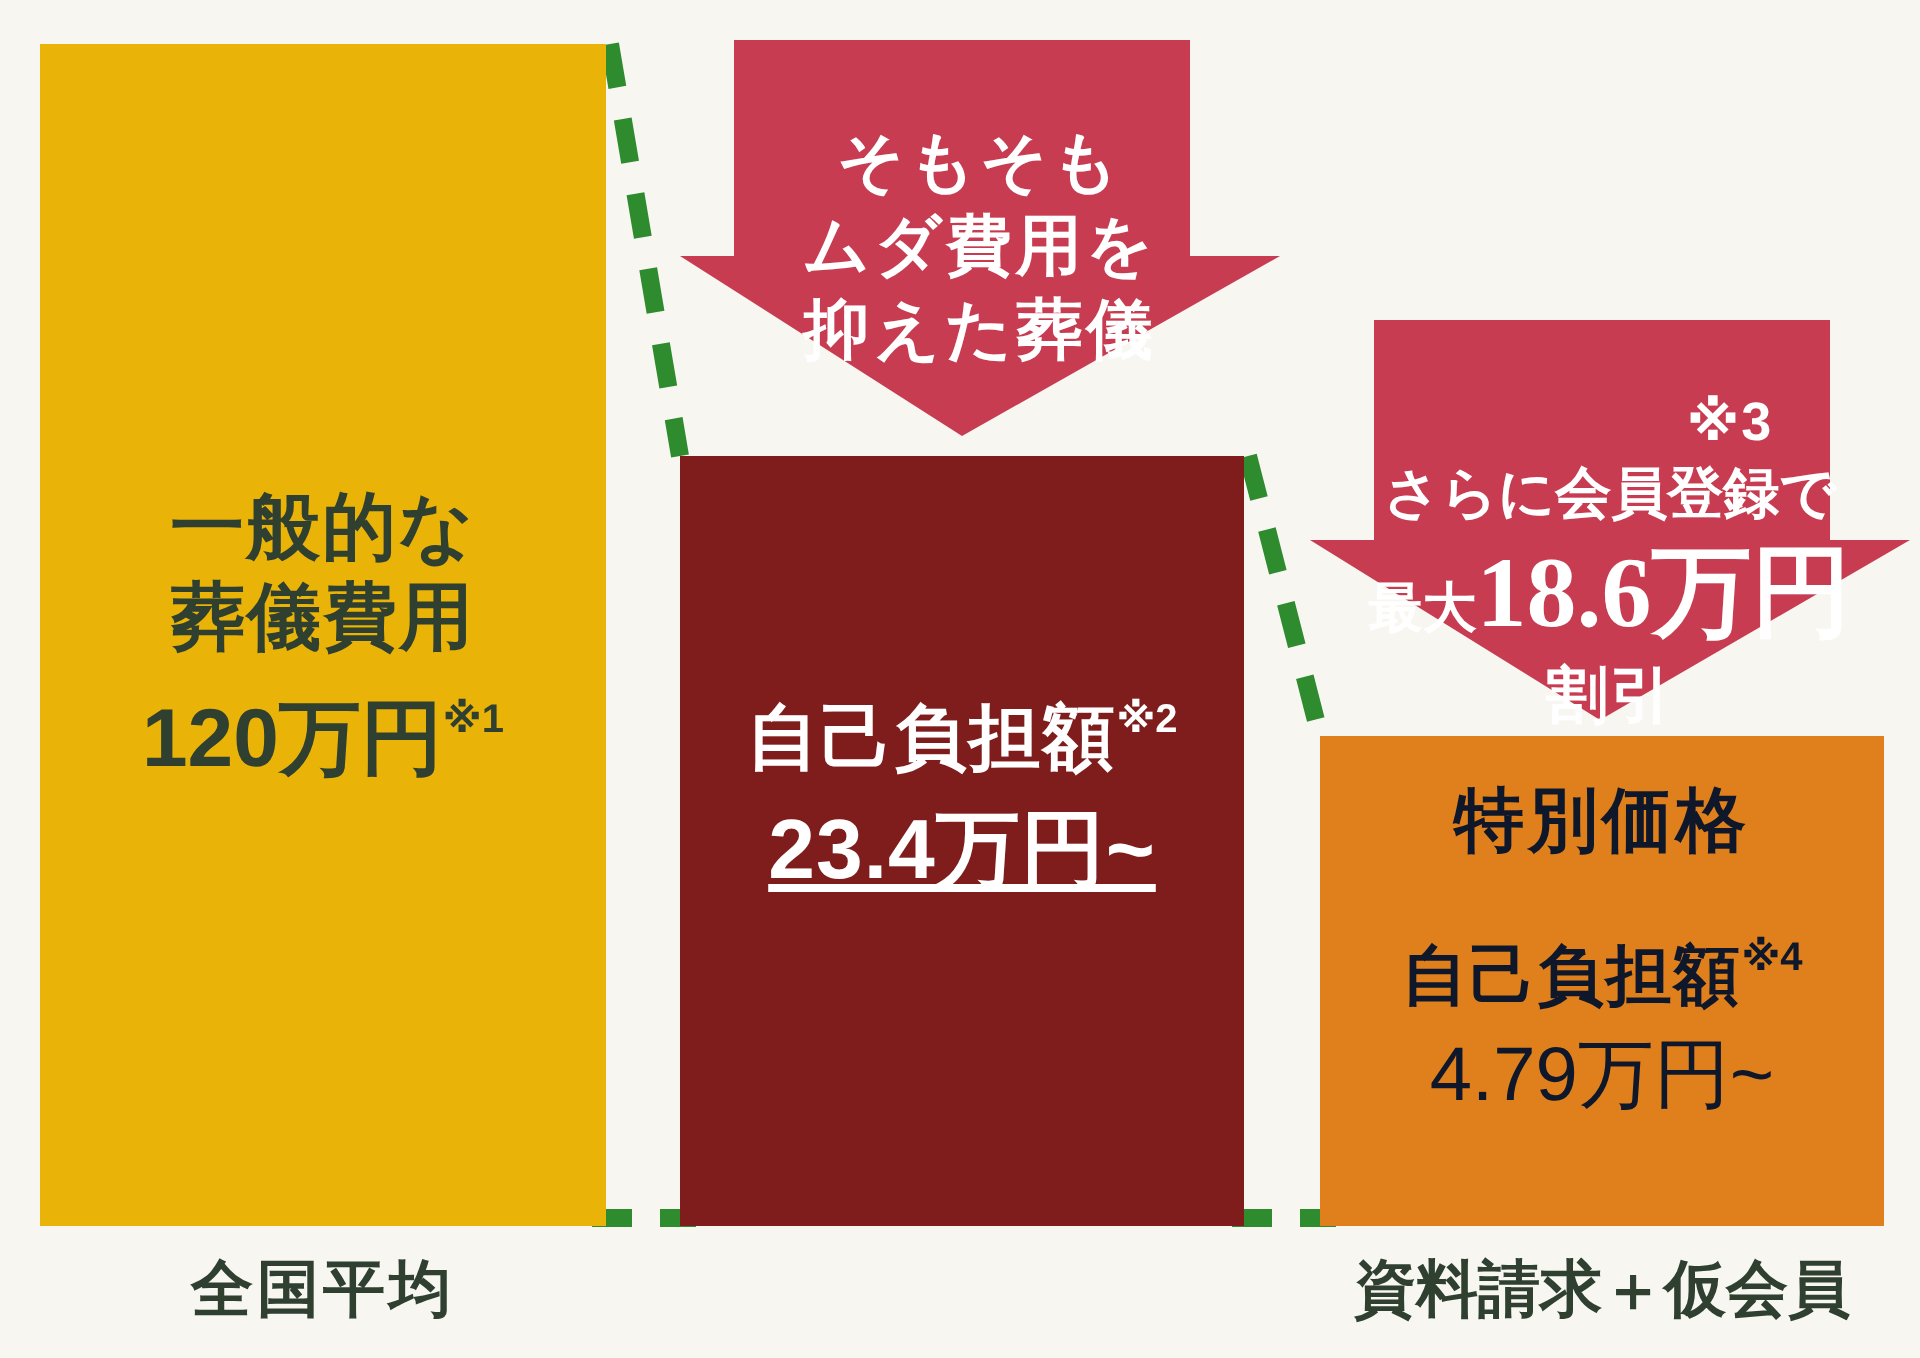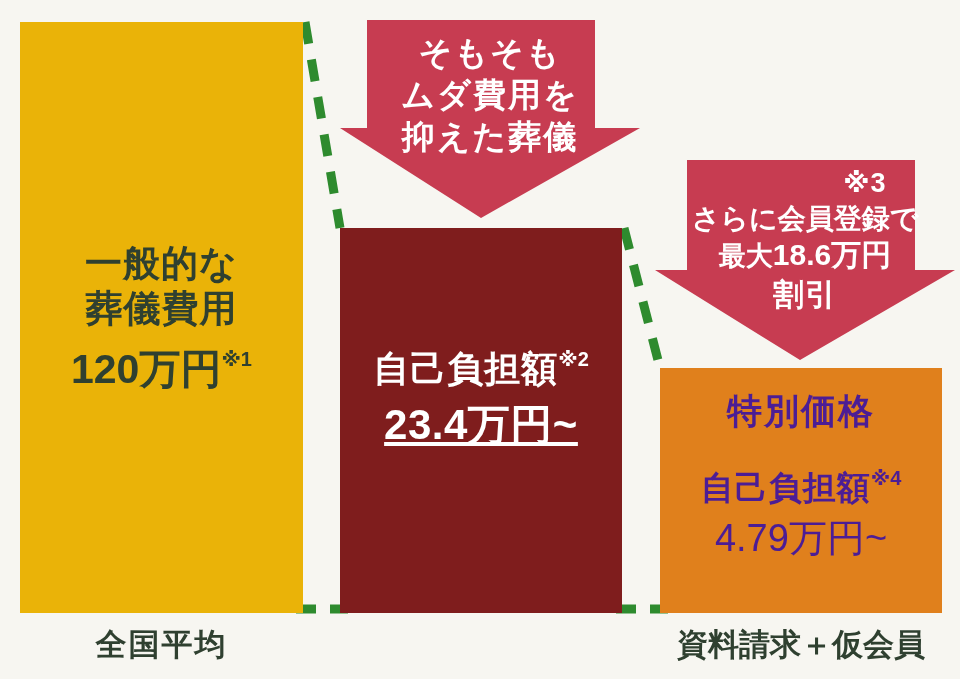--- a/index.html
+++ b/index.html
@@ -46,21 +46,21 @@
     height: 385px;
     background: #7f1d1d;
     color: #FFFFFF;
   }
   .bar-special {
     left: 660px;
     top: 368px;
     width: 282px;
     height: 245px;
     background: #E0801C;
-    color: #4c1d95;
+    color: #0f172a;
   }
 
   .bar-inner {
     position: relative;
     width: 100%;
     display: flex;
     flex-direction: column;
     align-items: center;
   }
 
@@ -168,39 +168,40 @@
   .arrow svg { display: block; }
   .arrow-text {
     position: absolute;
     left: 0;
     right: 0;
     text-align: center;
     color: #FFFFFF;
     font-weight: 700;
     line-height: 1.28;
     pointer-events: none;
+    margin-top: 28px;
   }
 
   .arrow-1 { left: 340px; top: 20px; width: 300px; height: 200px; }
   .arrow-1 .arrow-text {
     top: 12px;
     font-size: 33px;
     letter-spacing: 2px;
   }
 
   .arrow-2 { left: 655px; top: 160px; width: 300px; height: 200px; }
   .arrow-2 .arrow-text {
     top: 6px;
     font-size: 28px;
     letter-spacing: 0px;
   }
   .arrow-2 .r1 { font-size: 27px; letter-spacing: 1px; }
   .arrow-2 .r2 { font-size: 28px; letter-spacing: 0px; }
   .arrow-2 .r3 { font-size: 27px; letter-spacing: 0px; }
-  .arrow-2 .r3 .big { font-size: 30px; letter-spacing: 0px; }
+  .arrow-2 .r3 .big { font-size: 50px; letter-spacing: 0px; font-family: Liberation Serif, serif; }
   .arrow-2 .r4 { font-size: 31px; letter-spacing: 1px; }
 
   
   .guides {
     position: absolute;
     left: 0; top: 0;
     width: 960px; height: 679px;
     pointer-events: none;
   }
 </style>

